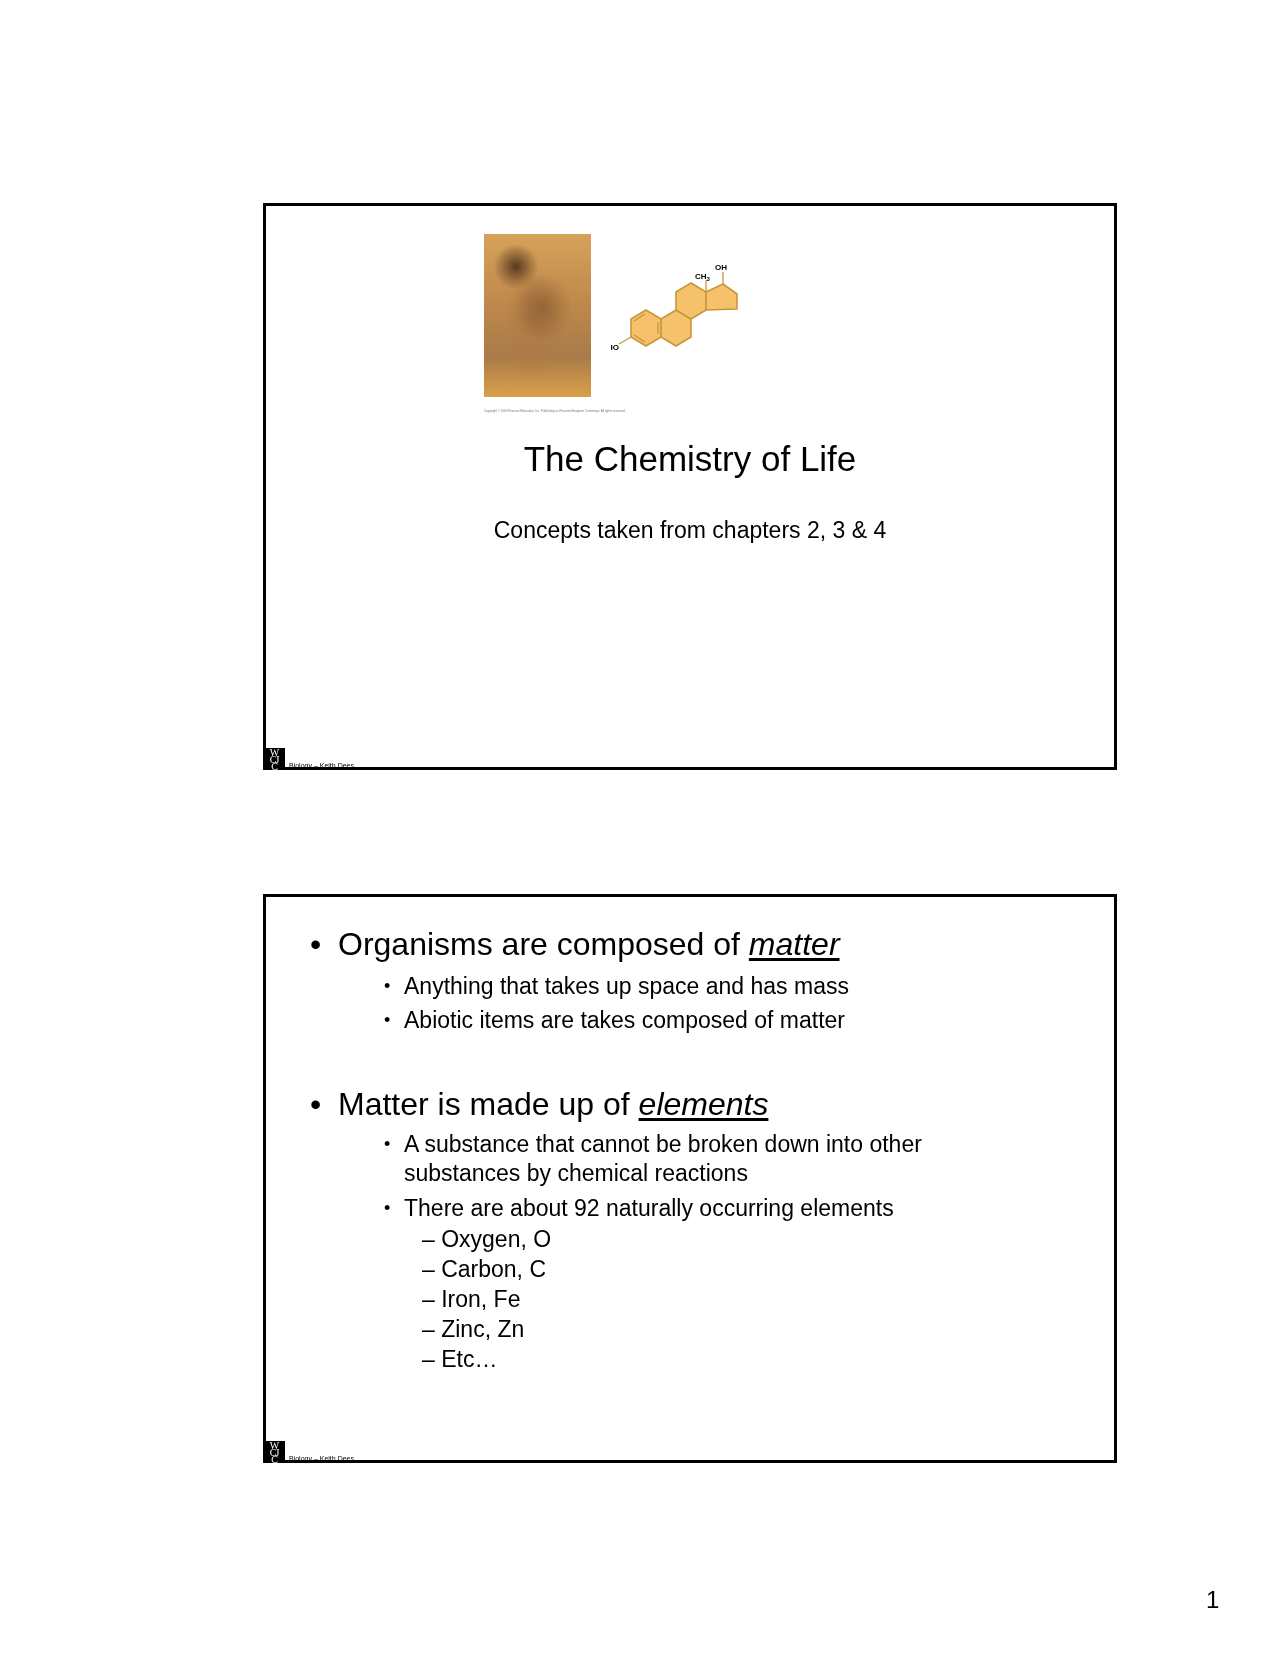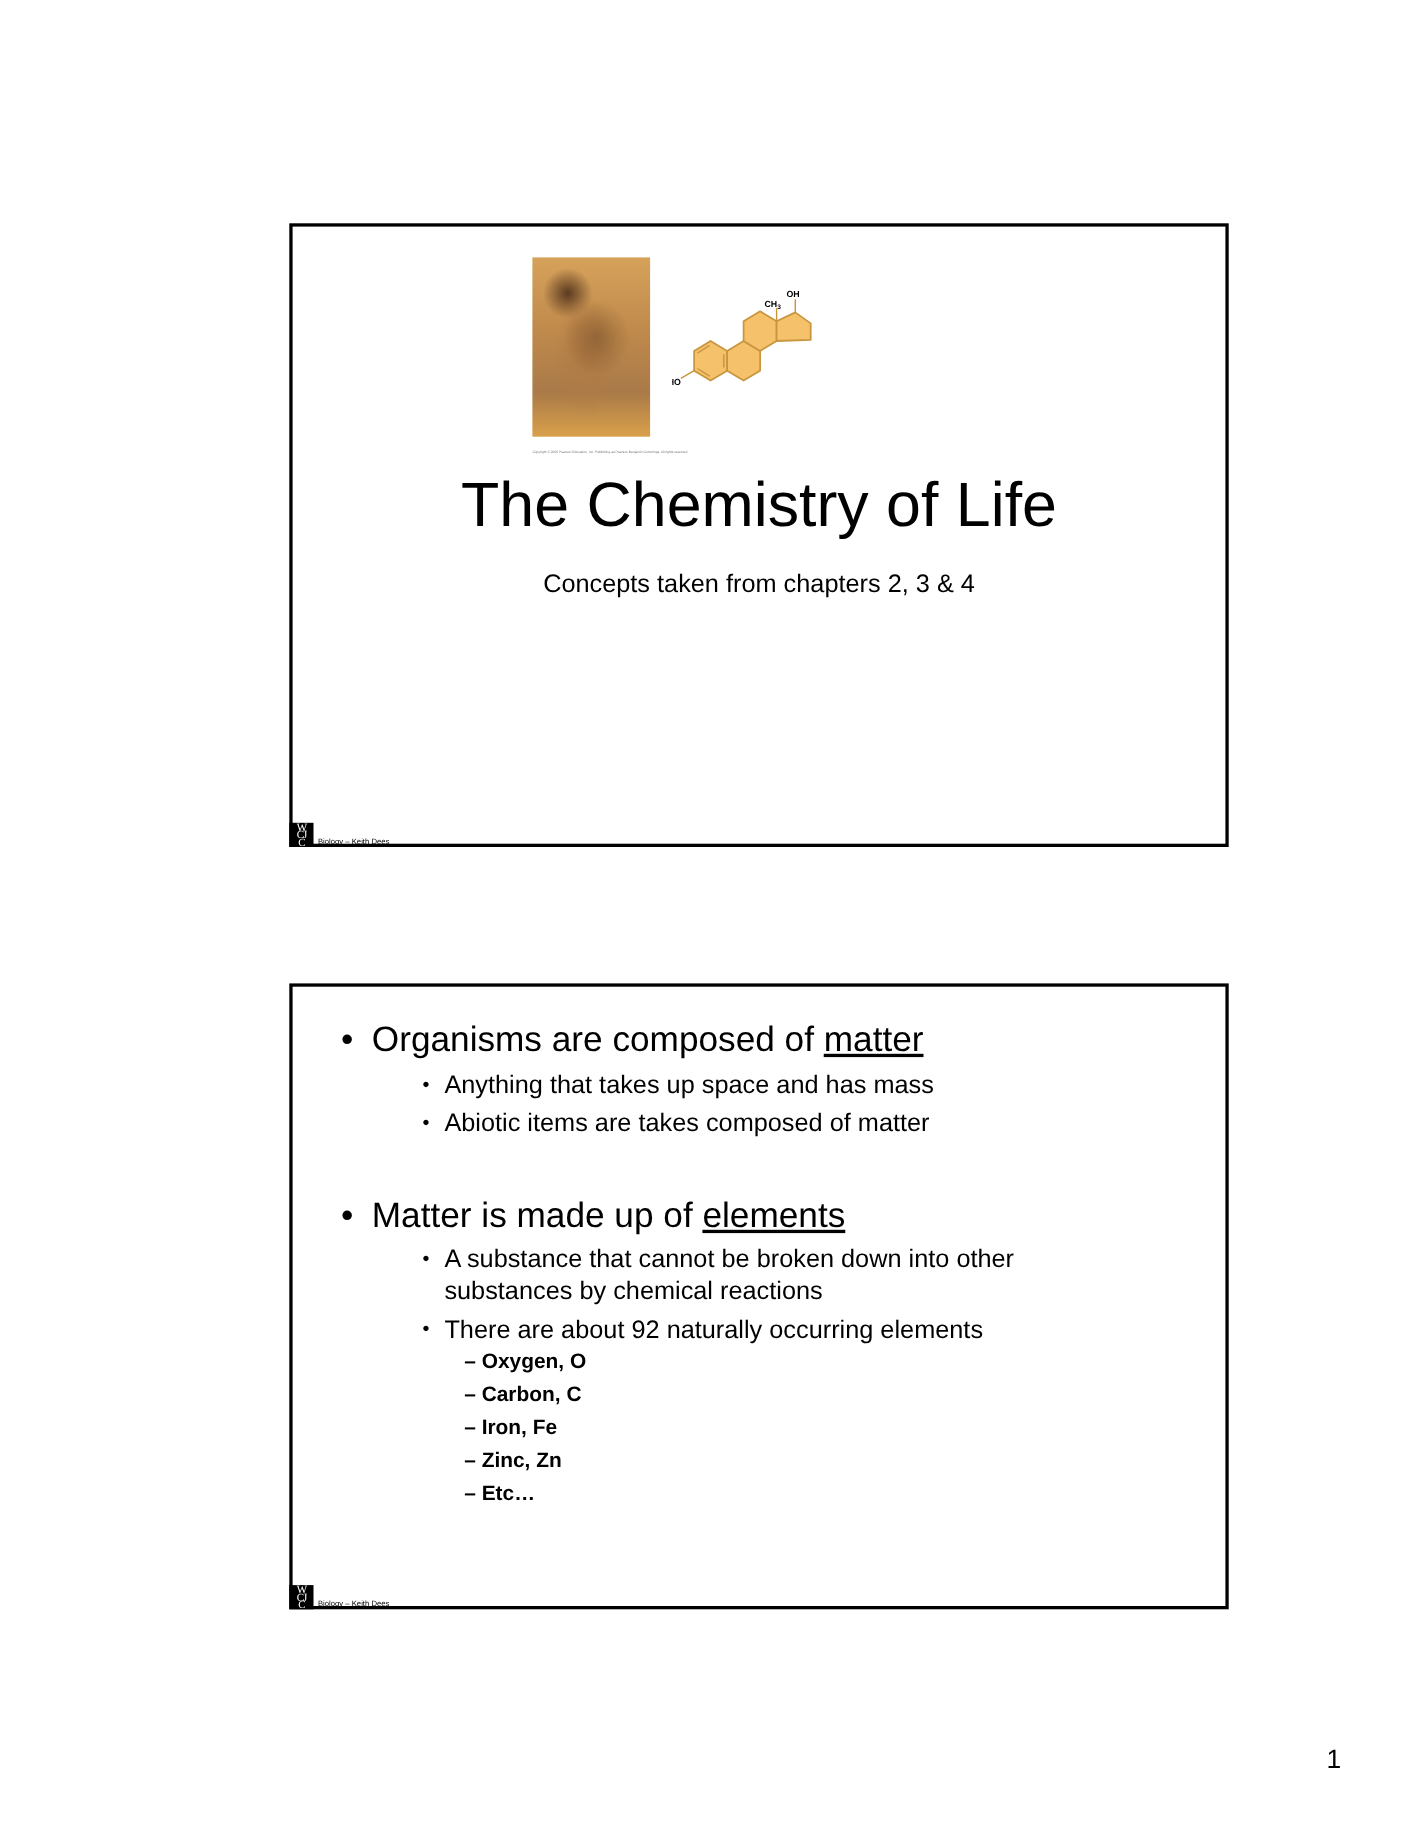--- a/index.html
+++ b/index.html
@@ -22,21 +22,21 @@
         radial-gradient(ellipse 30% 20% at 30% 20%, #5a3a20, rgba(0,0,0,0) 70%),
         linear-gradient(180deg, #d6a25a 0%, #c08a4c 40%, #a97a48 75%, #d9a04a 100%);
     }
     .molecule { position: absolute; left: 345px; top: 55px; width: 165px; height: 110px; }
     .copyright {
       position: absolute; left: 218px; top: 203px; width: 165px;
       font-size: 3px; color: #777; white-space: nowrap; overflow: hidden;
     }
     .title {
       position: absolute; left: 0; right: 0; top: 228px; text-align: center;
-      font-size: 57px; line-height: 50px;
+      font-size: 35px; line-height: 50px;
     }
     .subtitle {
       position: absolute; left: 0; right: 0; top: 310px; text-align: center;
       font-size: 23px; line-height: 28px; padding-left: 0px;
     }
     .footer {
       position: absolute; left: -3px; bottom: -3px; height: 22px;
       display: flex; align-items: flex-end;
     }
     .logo {
@@ -51,23 +51,23 @@
     .l1 {
       position: absolute; left: 44px; font-size: 32px; line-height: 38px; white-space: nowrap;
     }
     .l1 .bul { display: inline-block; width: 28px; }
     .l2 {
       position: absolute; left: 118px; font-size: 23px; line-height: 30px;
     }
     .l2 .bul { position: absolute; left: 0; font-size: 18px; }
     .l2 .txt { display: block; margin-left: 20px; width: 560px; }
     .l3 {
-      position: absolute; left: 156px; font-size: 19px; line-height: 24px; white-space: nowrap; font-weight: bold;
+      position: absolute; left: 156px; font-size: 23px; line-height: 24px; white-space: nowrap;
     }
-    .em { text-decoration: underline; text-underline-offset: 3px; }
+    .em { font-style: italic; text-decoration: underline; text-underline-offset: 3px; }
 
     .page-number {
       position: absolute; left: 1206px; top: 1586px; font-size: 24px; line-height: 28px;
     }
   </style>
 </head>
 <body>
 
 <div class="slide" id="slide1">
   <div class="lion"></div>

